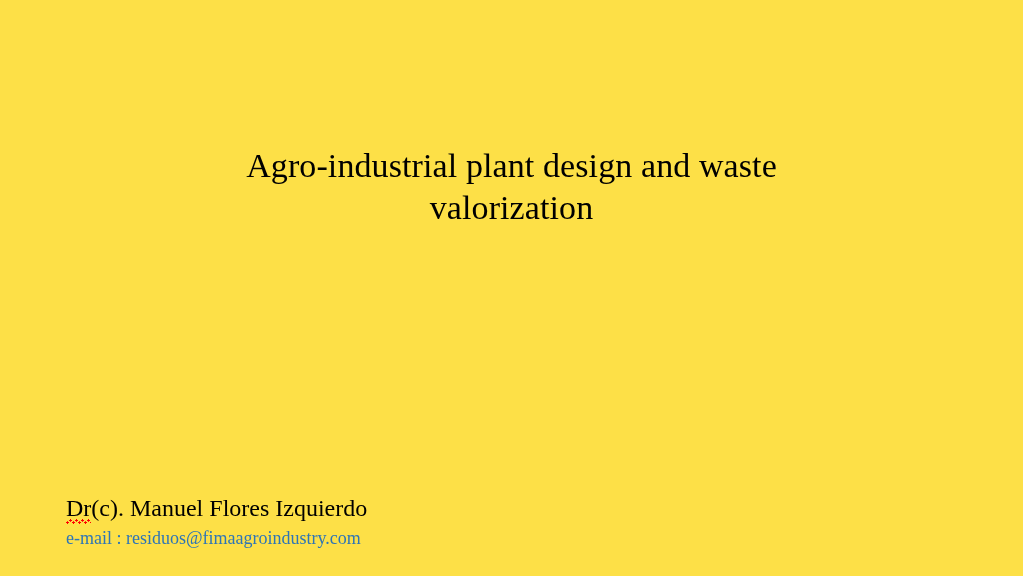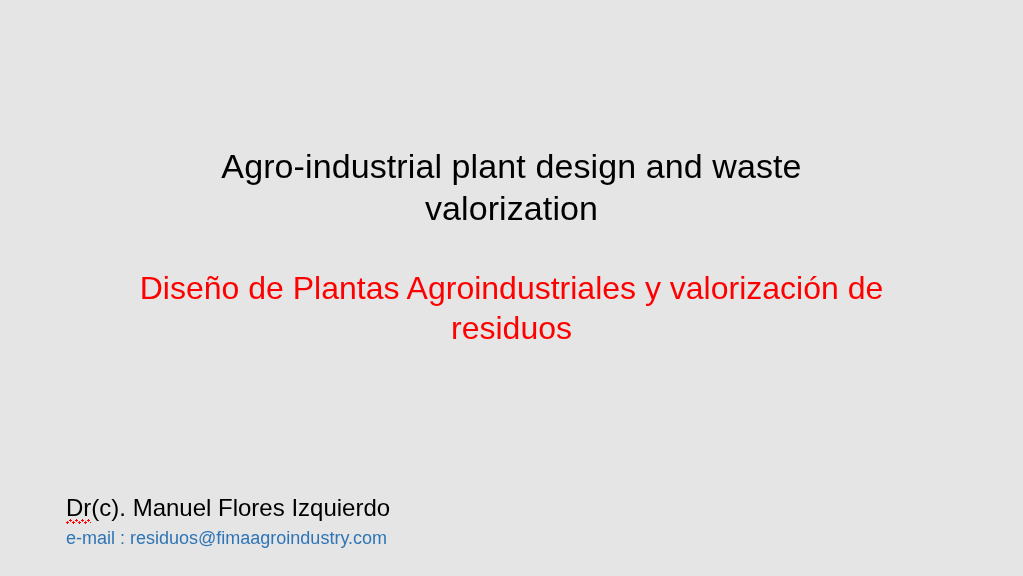--- a/index.html
+++ b/index.html
@@ -7,22 +7,23 @@
     padding: 0;
     background: #ffffff;
   }
   body {
     font-family: "Liberation Sans", sans-serif;
   }
   .slide {
     position: relative;
     width: 1023px;
     height: 576px;
-    background: #e5e5e5;
+    background: #fde047;
     overflow: hidden;
+    font-family: Liberation Serif, serif;
   }
 
   
   .title-block {
     position: absolute;
     left: 100px;
     top: 145px;
     width: 823px;
     text-align: center;
   }
@@ -97,24 +98,20 @@
 </head>
 <body>
 
 <div class="slide">
 
   <div class="title-block">
     <div class="title-line">Agro-industrial plant design and waste</div>
     <div class="title-line">valorization</div>
   </div>
 
-  <div class="subtitle-block">
-    <div class="subtitle-line">Diseño de Plantas Agroindustriales y valorización de</div>
-    <div class="subtitle-line">residuos</div>
-  </div>
 
   <div class="author-block">
     <div class="author-name"><span class="spellcheck">Dr</span><span>(c). Manuel Flores Izquierdo</span></div>
     <div class="author-email">e-mail : residuos@fimaagroindustry.com</div>
   </div>
 
 
 </div>
 
 </body></html>

